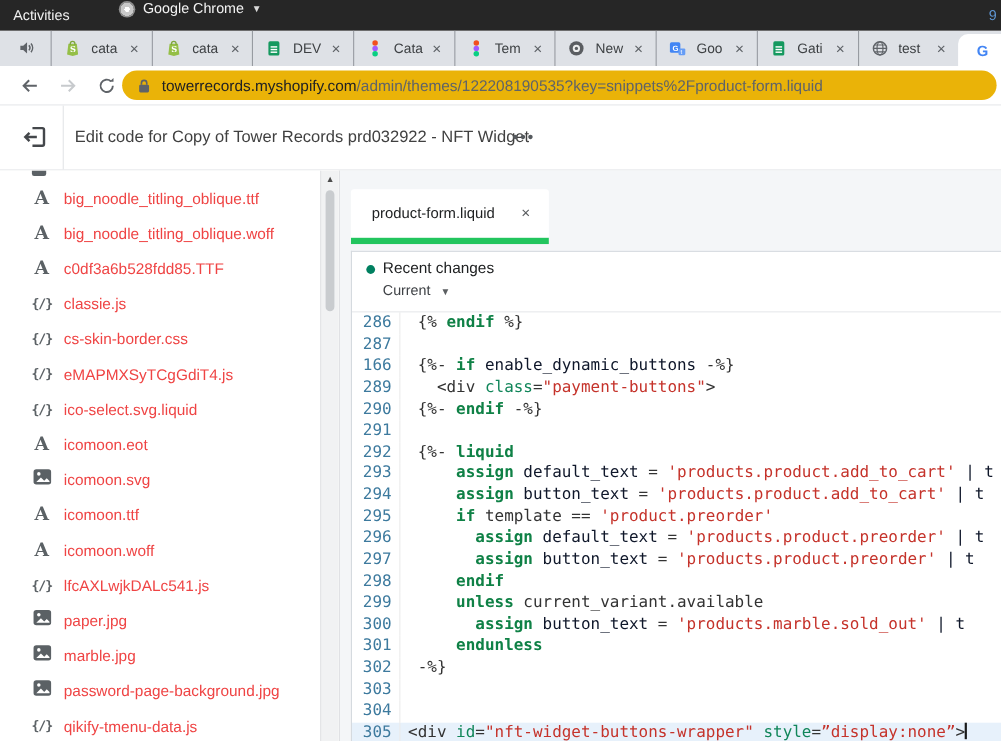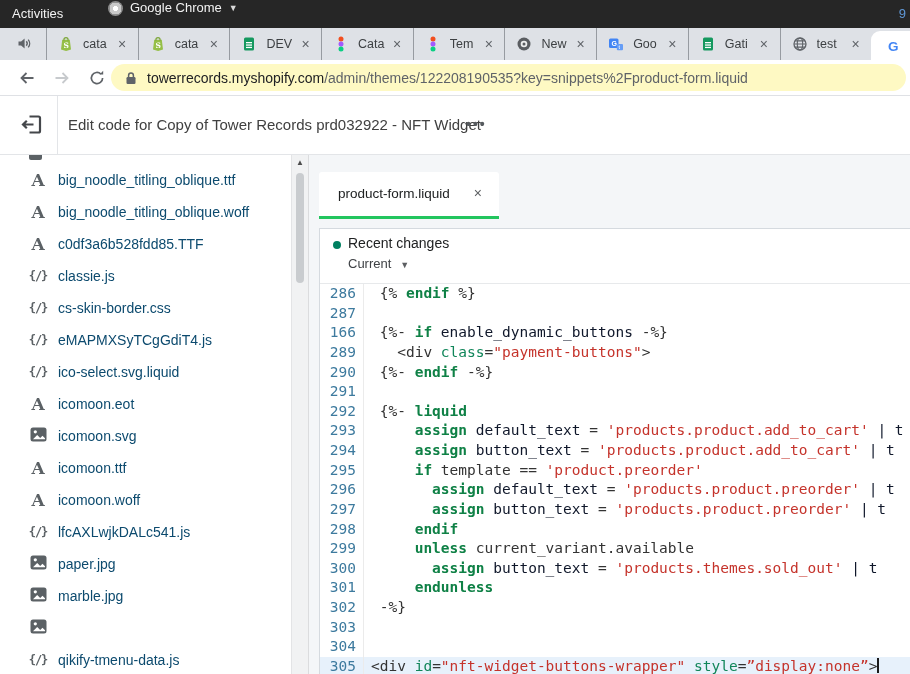--- a/index.html
+++ b/index.html
@@ -16,46 +16,46 @@
   .speaker{position:absolute;left:17px;top:8px;}
   .btabs{position:absolute;left:46px;top:0;height:32px;display:flex;}
   .btab{width:91.7px;height:32px;box-sizing:border-box;border-left:1px solid #979ba1;display:flex;align-items:center;padding-left:11px;}
   .btab .fav{width:17px;height:17px;flex:none;display:flex;align-items:center;}
   .btab .tlabel{font-size:12.5px;color:#3d4043;margin-left:8px;width:33px;overflow:hidden;white-space:nowrap;flex:none;}
   .btab .tclose{margin-left:2px;color:#5f6368;font-size:14px;line-height:14px;}
   .btab.active{position:absolute;left:825px;top:3px;width:120px;height:29px;background:#fff;border-radius:9px 9px 0 0;border-left:none;padding-left:15px;}
   
   .toolbar{position:absolute;left:0;top:60px;width:910px;height:35px;background:#fff;border-bottom:1px solid #dfe1e5;}
   .navbtn{position:absolute;top:8px;}
-  .urlpill{position:absolute;left:111px;top:4px;right:4px;height:27px;border-radius:14px;background:#fef9c3;display:flex;align-items:center;}
+  .urlpill{position:absolute;left:111px;top:4px;right:4px;height:27px;border-radius:14px;background:#eab308;display:flex;align-items:center;}
   .urlpill .lock{margin-left:14px;display:flex;}
   .urltext{margin-left:10px;font-size:14px;white-space:nowrap;overflow:hidden;}
   .urltext .domain{color:#202124;}
   .urltext .path{color:#5f6368;}
   
   .adminbar{position:absolute;left:0;top:96px;width:910px;height:58px;background:#fff;border-bottom:1px solid #e3e5e8;}
   .exitbtn{position:absolute;left:19px;top:16px;}
   .adivider{position:absolute;left:57px;top:0;width:1px;height:58px;background:#e3e5e8;}
   .atitle{position:absolute;left:68px;top:0;line-height:58px;font-size:15px;color:#404040;}
   .amore{position:absolute;left:466px;top:0;line-height:56px;font-size:14px;color:#565a5e;letter-spacing:2px;font-weight:bold;}
   
   .sidebar{position:absolute;left:0;top:155px;width:308px;height:519px;background:#fff;border-right:1px solid #dbdcde;overflow:hidden;}
   .frag{position:absolute;left:29px;top:0;width:13px;height:5px;background:#5b6165;border-radius:0 0 2px 2px;}
   .filelist{position:absolute;left:0;top:9px;width:290px;}
   .frow{height:32px;display:flex;align-items:center;}
   .frow .ficon{width:24px;margin-left:26px;flex:none;text-align:center;color:#5b6165;}
   .ficon.font{font-family:"DejaVu Serif",serif;font-size:17px;font-weight:700;line-height:18px;}
   .ficon.code{font-family:"DejaVu Sans Mono",monospace;font-size:12px;font-weight:700;letter-spacing:-1px;line-height:18px;}
-  .frow .fname{margin-left:8px;font-size:14px;color:#0c4a6e;white-space:nowrap;}
+  .frow .fname{margin-left:8px;font-size:14px;color:#ef4444;white-space:nowrap;}
   .sscroll{position:absolute;right:0;top:0;width:16px;height:519px;background:#f1f2f3;border-left:1px solid #e3e4e6;}
   .sscroll .up{position:absolute;top:3px;left:0;width:16px;text-align:center;font-size:8px;color:#4c4c4c;}
   .sscroll .thumb{position:absolute;left:4px;top:18px;width:8px;height:110px;background:#c9cccf;border-radius:4px;}
   
   .workarea{position:absolute;left:309px;top:155px;width:601px;height:519px;background:#f4f6f8;}
-  .etab{position:absolute;left:10px;top:17px;width:180px;height:44px;background:#fff;border-radius:3px 3px 0 0;border-bottom:3px solid #22c55e;box-sizing:content-box;}
+  .etab{position:absolute;left:10px;top:17px;width:180px;height:44px;background:#fff;border-radius:3px 3px 0 0;border-bottom:6px solid #22c55e;box-sizing:content-box;}
   .etab .elabel{position:absolute;left:19px;top:0;line-height:44px;font-size:13.5px;color:#202223;}
   .etab .eclose{position:absolute;right:17px;top:13px;font-size:14px;color:#5c5f62;line-height:16px;}
   .panel{position:absolute;left:10px;top:73px;width:591px;height:446px;background:#fff;border-top:1px solid #d5dadf;border-left:1px solid #d5dadf;box-sizing:border-box;}
   .rchead{position:relative;height:54px;border-bottom:1px solid #e7e9eb;}
   .rcdot{position:absolute;left:13px;top:12px;width:8px;height:8px;border-radius:4px;background:#008060;}
   .rclabel{position:absolute;left:28px;top:6px;font-size:14px;color:#202223;}
   .rcver{position:absolute;left:28px;top:27px;font-size:13px;color:#3f4246;}
   .rcver .vcaret{font-size:9px;color:#5c5f62;margin-left:9px;}
   
   .code{font-family:"DejaVu Sans Mono",monospace;font-size:14.5px;line-height:19.63px;}
@@ -314,20 +314,21 @@
             <path d="M3 12.2l4.2-4.2 3 3 2.3-2.3 2.5 2.5v1z" fill="#fff"></path>
           </svg></span>
         <span class="fname">marble.jpg</span>
       </div>
       <div class="frow">
         <span class="ficon"><svg width="17" height="15">
             <rect x="0.5" y="0.5" width="16" height="14" rx="2.5" fill="#5b6165"></rect>
             <circle cx="5.3" cy="4.8" r="1.6" fill="#fff"></circle>
             <path d="M3 12.2l4.2-4.2 3 3 2.3-2.3 2.5 2.5v1z" fill="#fff"></path>
           </svg></span>
+        <span class="fname">password-page-background.jpg</span>
       </div>
       <div class="frow">
         <span class="ficon code">{/}</span>
         <span class="fname">qikify-tmenu-data.js</span>
       </div>
     </div>
   <div class="sscroll">
     <div class="up">▲</div>
     <div class="thumb"></div>
   </div>
@@ -352,21 +353,21 @@
         <div class="crow"><span class="ln">290</span><span class="lc"><span class="tk-p"> {%- </span><span class="tk-k">endif</span><span class="tk-p"> -%}</span></span></div>
         <div class="crow"><span class="ln">291</span><span class="lc"></span></div>
         <div class="crow"><span class="ln">292</span><span class="lc"><span class="tk-p"> {%- </span><span class="tk-k">liquid</span></span></div>
         <div class="crow"><span class="ln">293</span><span class="lc"><span class="tk-p">     </span><span class="tk-k">assign</span><span class="tk-p"> </span><span class="tk-v">default_text</span><span class="tk-p"> = </span><span class="tk-s">'products.product.add_to_cart'</span><span class="tk-p"> </span><span class="tk-v">| t</span></span></div>
         <div class="crow"><span class="ln">294</span><span class="lc"><span class="tk-p">     </span><span class="tk-k">assign</span><span class="tk-p"> </span><span class="tk-v">button_text</span><span class="tk-p"> = </span><span class="tk-s">'products.product.add_to_cart'</span><span class="tk-p"> </span><span class="tk-v">| t</span></span></div>
         <div class="crow"><span class="ln">295</span><span class="lc"><span class="tk-p">     </span><span class="tk-k">if</span><span class="tk-p"> template == </span><span class="tk-s">'product.preorder'</span></span></div>
         <div class="crow"><span class="ln">296</span><span class="lc"><span class="tk-p">       </span><span class="tk-k">assign</span><span class="tk-p"> </span><span class="tk-v">default_text</span><span class="tk-p"> = </span><span class="tk-s">'products.product.preorder'</span><span class="tk-p"> </span><span class="tk-v">| t</span></span></div>
         <div class="crow"><span class="ln">297</span><span class="lc"><span class="tk-p">       </span><span class="tk-k">assign</span><span class="tk-p"> </span><span class="tk-v">button_text</span><span class="tk-p"> = </span><span class="tk-s">'products.product.preorder'</span><span class="tk-p"> </span><span class="tk-v">| t</span></span></div>
         <div class="crow"><span class="ln">298</span><span class="lc"><span class="tk-p">     </span><span class="tk-k">endif</span></span></div>
         <div class="crow"><span class="ln">299</span><span class="lc"><span class="tk-p">     </span><span class="tk-k">unless</span><span class="tk-p"> current_variant.available</span></span></div>
-        <div class="crow"><span class="ln">300</span><span class="lc"><span class="tk-p">       </span><span class="tk-k">assign</span><span class="tk-p"> </span><span class="tk-v">button_text</span><span class="tk-p"> = </span><span class="tk-s">'products.themes.sold_out'</span><span class="tk-p"> </span><span class="tk-v">| t</span></span></div>
+        <div class="crow"><span class="ln">300</span><span class="lc"><span class="tk-p">       </span><span class="tk-k">assign</span><span class="tk-p"> </span><span class="tk-v">button_text</span><span class="tk-p"> = </span><span class="tk-s">'products.marble.sold_out'</span><span class="tk-p"> </span><span class="tk-v">| t</span></span></div>
         <div class="crow"><span class="ln">301</span><span class="lc"><span class="tk-p">     </span><span class="tk-k">endunless</span></span></div>
         <div class="crow"><span class="ln">302</span><span class="lc"><span class="tk-p"> -%}</span></span></div>
         <div class="crow"><span class="ln">303</span><span class="lc"></span></div>
         <div class="crow"><span class="ln">304</span><span class="lc"></span></div>
         <div class="crow active"><span class="ln">305</span><span class="lc"><span class="tk-p">&lt;div </span><span class="tk-a">id</span><span class="tk-p">=</span><span class="tk-s">"nft-widget-buttons-wrapper"</span><span class="tk-p"> </span><span class="tk-a">style</span><span class="tk-p">=</span><span class="tk-s">”display:none”</span><span class="tk-p">&gt;</span><span class="caret2"></span></span></div>
       </div>
   </div>
 </div>
 
 </body></html>

